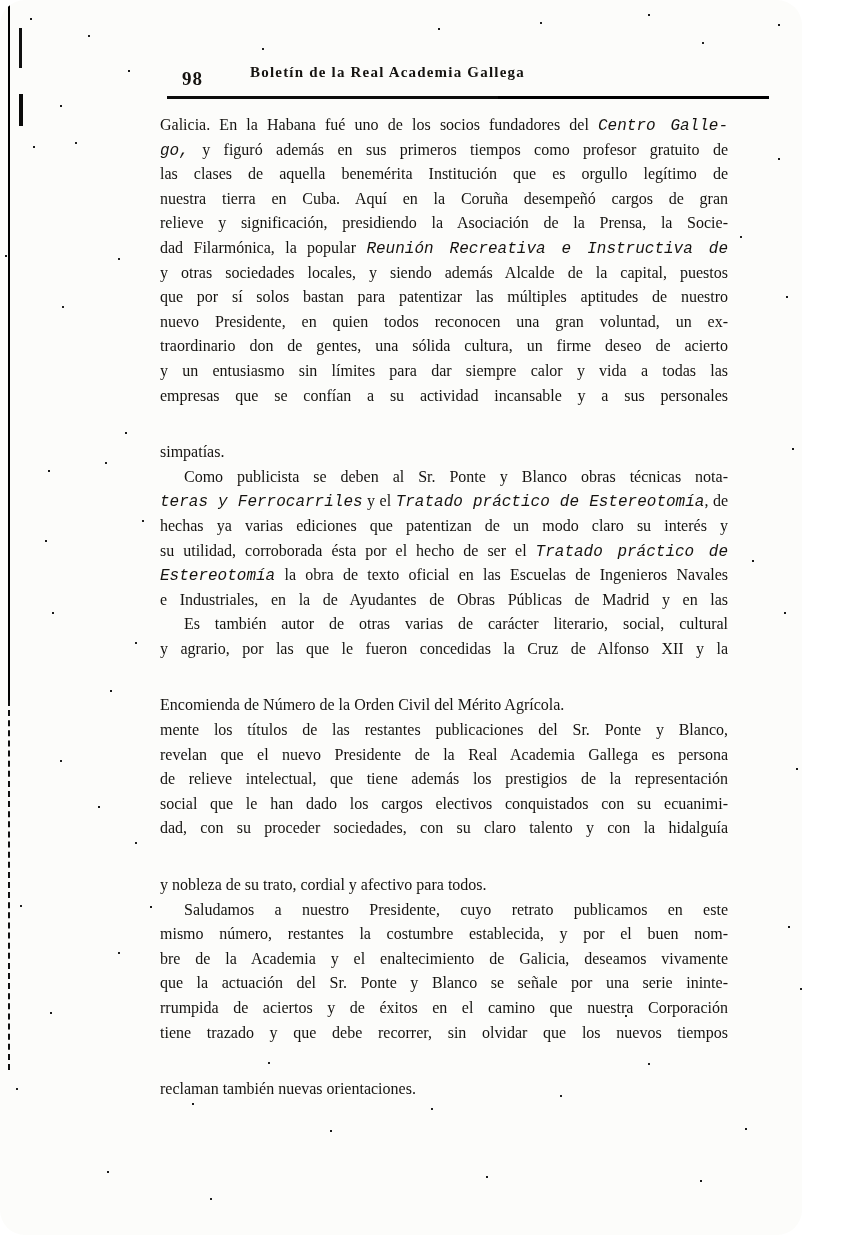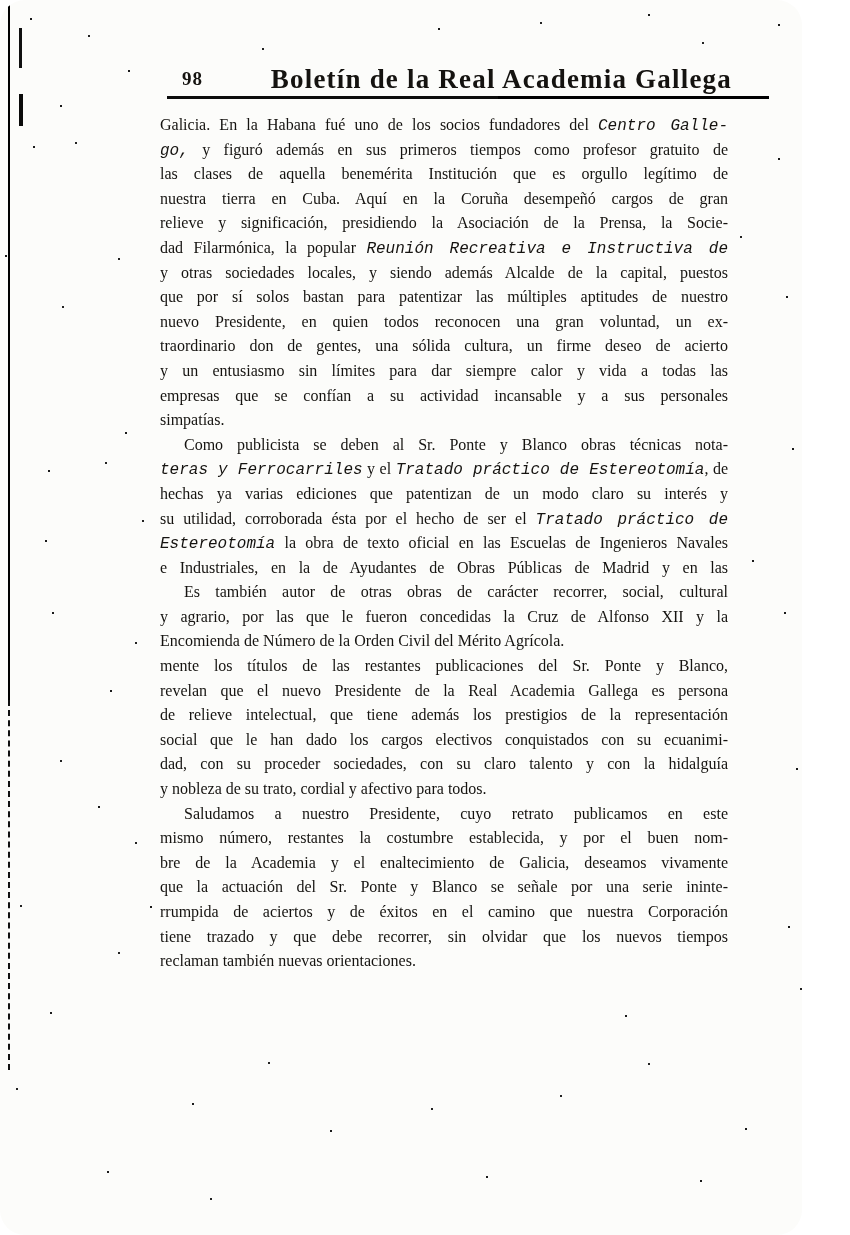--- a/index.html
+++ b/index.html
@@ -17,42 +17,42 @@
     border-radius: 25px;
   }
 
   
   .header { position: absolute; top: 64px; left: 160px; width: 612px; height: 30px; }
   .page-number {
     position: absolute; left: 22px; top: 4px;
     font-size: 19px; letter-spacing: 1px; font-weight: 600;
   }
   .page-title {
-    position: absolute; left: 90px; right: 40px; top: 0; text-align: right;
-    font-size: 27px; font-weight: 700; letter-spacing: 1.2px;
+    position: absolute; left: 90px; right: 40px; top: 0; text-align: left;
+    font-size: 15px; font-weight: 700; letter-spacing: 1.2px;
     transform: scaleY(1.04);
   }
   .header-rule {
     position: absolute; top: 96px; left: 167px; width: 602px; height: 3px;
     background: linear-gradient(90deg, #0c0c0c 0 55%, #000 55% 100%);
   }
 
   
   .text-block {
     position: absolute; left: 160px; top: 113px; width: 568px;
     font-size: 16px; line-height: 24.6px;
   }
   .paragraph { margin: 0; }
   .line {
     text-align: justify;
     text-align-last: justify;
     height: 24.6px; overflow: hidden;
     white-space: normal;
   }
-  .line.last { text-align-last: left; }
+  .line.last { text-align-last: left; margin-top: 32px; }
   .line.indent { text-indent: 24px; }
   .line em { font-style: italic; font-family: Liberation Mono, monospace; }
 
   
   .edge-line-left-solid {
     position: absolute; left: 8px; top: 0; width: 2px; height: 700px;
     background: #000;
   }
   .edge-line-left-dashed {
     position: absolute; left: 8px; top: 700px; height: 370px; width: 0;
@@ -131,21 +131,21 @@
       </div>
       <div class="paragraph">
         <div class="line indent"><span>Como publicista se deben al Sr. Ponte y Blanco obras técnicas nota-</span></div>
         <div class="line"><em>teras y Ferrocarriles</em><span> y el </span><em>Tratado práctico de Estereotomía</em><span>, de las acierto van</span></div>
         <div class="line"><span>hechas ya varias ediciones que patentizan de un modo claro su interés y</span></div>
         <div class="line"><span>su utilidad, corroborada ésta por el hecho de ser el </span><em>Tratado práctico de</em></div>
         <div class="line"><em>Estereotomía</em><span> la obra de texto oficial en las Escuelas de Ingenieros Navales</span></div>
         <div class="line"><span>e Industriales, en la de Ayudantes de Obras Públicas de Madrid y en las</span></div>
       </div>
       <div class="paragraph">
-        <div class="line indent"><span>Es también autor de otras obras de carácter recorrer, social, cultural</span></div>
+        <div class="line indent"><span>Es también autor de otras varias de carácter literario, social, cultural</span></div>
         <div class="line"><span>y agrario, por las que le fueron concedidas la Cruz de Alfonso XII y la</span></div>
         <div class="line last"><span>Encomienda de Número de la Orden Civil del Mérito Agrícola.</span></div>
       </div>
       <div class="paragraph">
         <div class="line"><span>mente los títulos de las restantes publicaciones del Sr. Ponte y Blanco,</span></div>
         <div class="line"><span>revelan que el nuevo Presidente de la Real Academia Gallega es persona</span></div>
         <div class="line"><span>de relieve intelectual, que tiene además los prestigios de la representación</span></div>
         <div class="line"><span>social que le han dado los cargos electivos conquistados con su ecuanimi-</span></div>
         <div class="line"><span>dad, con su proceder sociedades, con su claro talento y con la hidalguía</span></div>
         <div class="line last"><span>y nobleza de su trato, cordial y afectivo para todos.</span></div>

